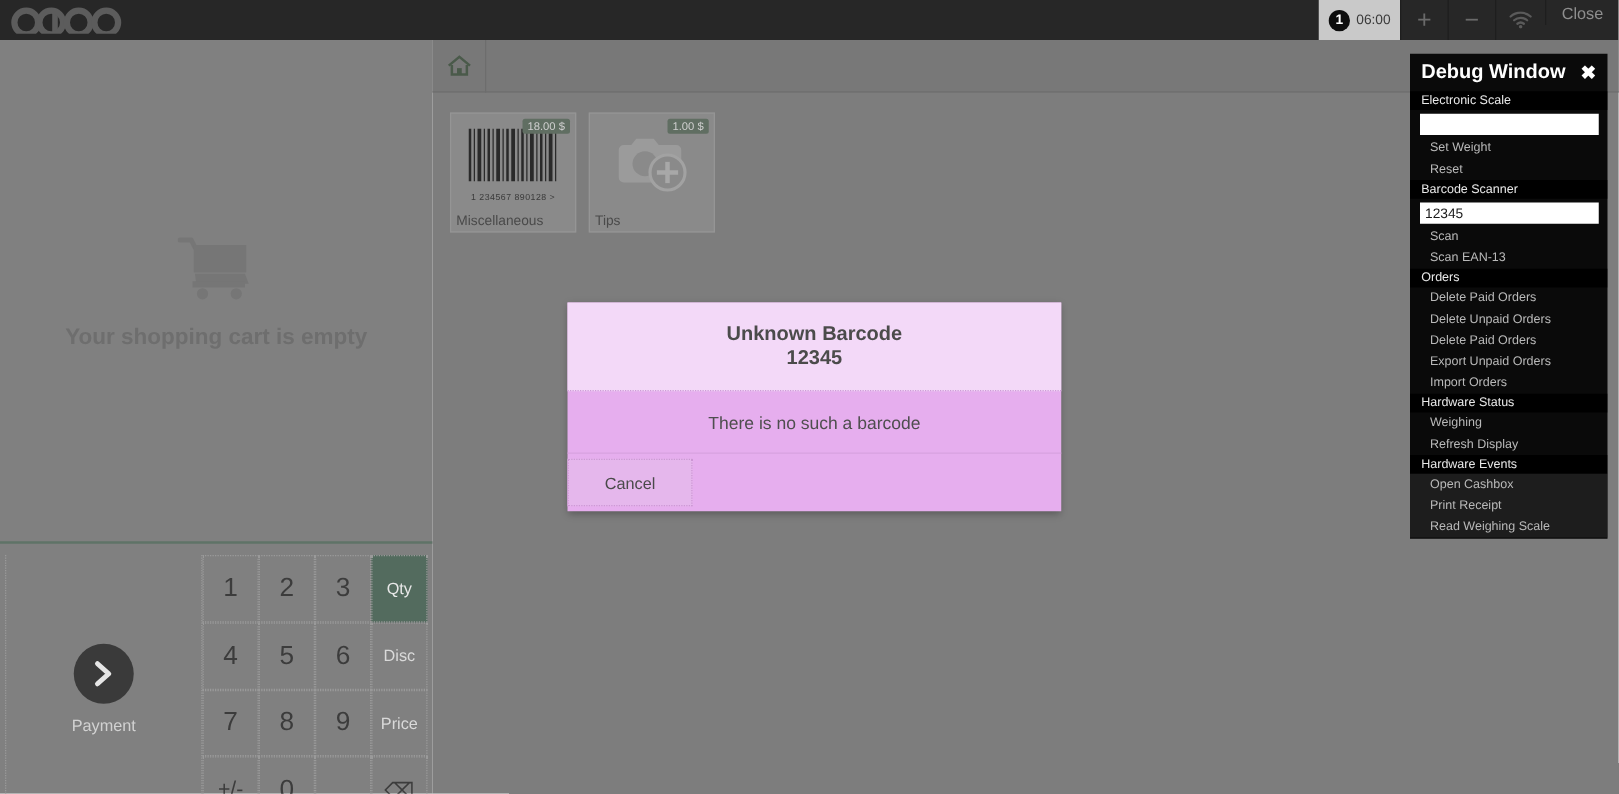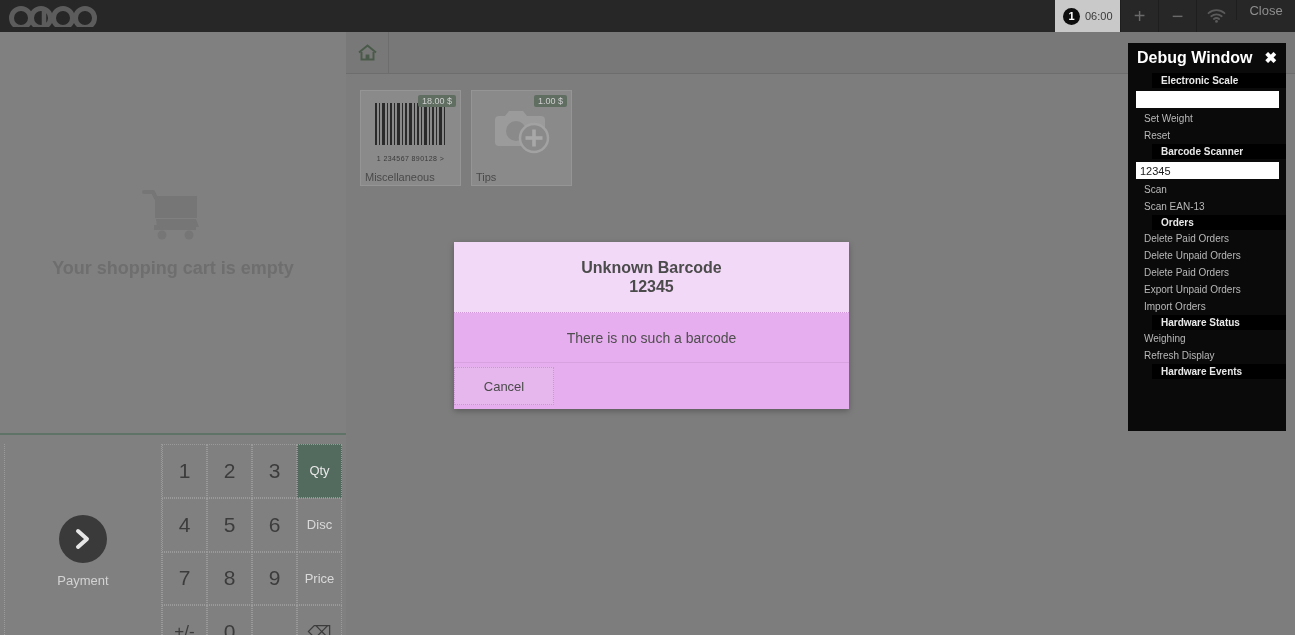--- a/index.html
+++ b/index.html
@@ -238,23 +238,22 @@
     overflow: hidden;
   }
   .debug-header {
     height: 30px; padding: 0 9px;
     display: flex; align-items: center; justify-content: space-between;
   }
   .debug-title { color: #fff; font-size: 16px; font-weight: bold; }
   .debug-close { color: #fff; font-size: 15px; font-weight: bold; }
   .debug-section {
     background: #000; color: #e8e8e8;
-    font-size: 10px; font-weight: bold;
+    font-size: 10px; font-weight: normal;
     padding: 2px 9px;
-    margin-left: 24px;
   }
   .debug-input {
     width: 143px; height: 17px;
     margin: 3px 8px 2px 8px;
     background: #fff; border: none;
     color: #1a1a1a; font-size: 11px;
     padding: 0 4px;
     font-family: "Liberation Sans", sans-serif;
   }
   .debug-item {
@@ -441,15 +440,20 @@
     <div class="debug-item">Delete Unpaid Orders</div>
     <div class="debug-item">Delete Paid Orders</div>
     <div class="debug-item">Export Unpaid Orders</div>
     <div class="debug-item">Import Orders</div>
 
     <div class="debug-section">Hardware Status</div>
     <div class="debug-item">Weighing</div>
     <div class="debug-item">Refresh Display</div>
 
     <div class="debug-section">Hardware Events</div>
+    <div class="debug-block-alt">
+      <div class="debug-item">Open Cashbox</div>
+      <div class="debug-item">Print Receipt</div>
+      <div class="debug-item">Read Weighing Scale</div>
+    </div>
   </div>
 
 </div>
 
 </body></html>

